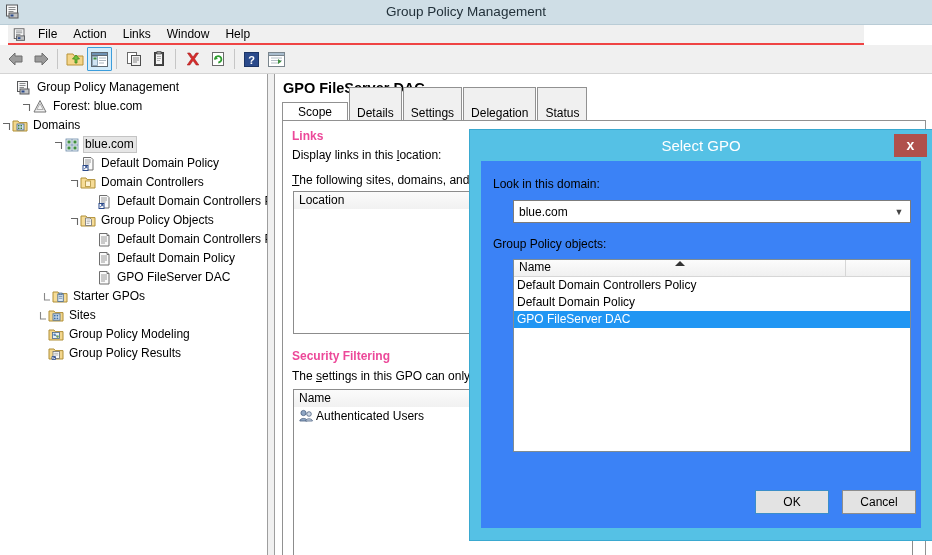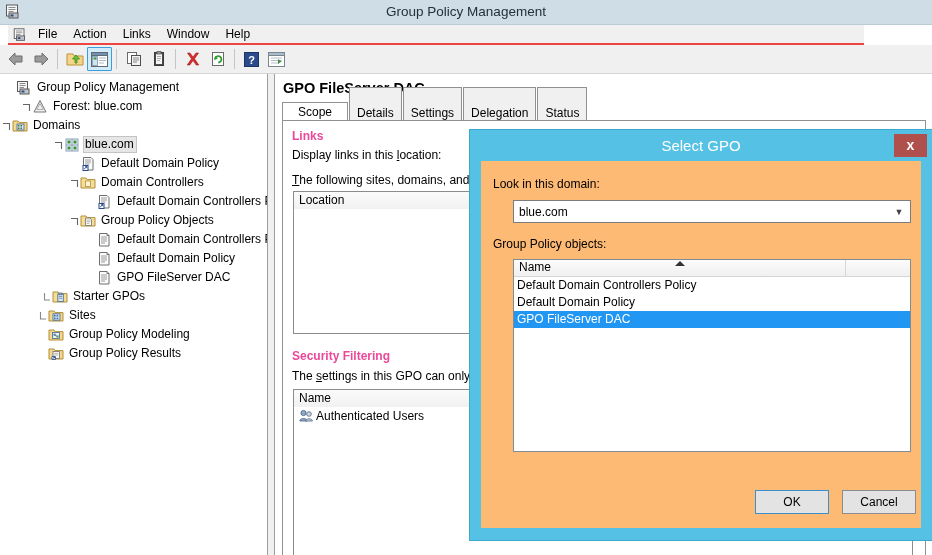--- a/index.html
+++ b/index.html
@@ -292,21 +292,21 @@
     font-weight: bold;
     line-height: 23px;
     text-align: center;
     cursor: default;
     font-family: "Liberation Sans", sans-serif;
   }
   .dlg-body {
     position: absolute;
     left: 11px; top: 31px;
     width: 440px; height: 367px;
-    background: #fdba74;
+    background: #3b82f6;
     box-sizing: border-box;
     padding-left: 29px;
   }
   .dlg-label {
     font-size: 12px;
     color: #000;
   }
   .combo {
     border: 1px solid #7c7c7c;
     background: #ffffff;

